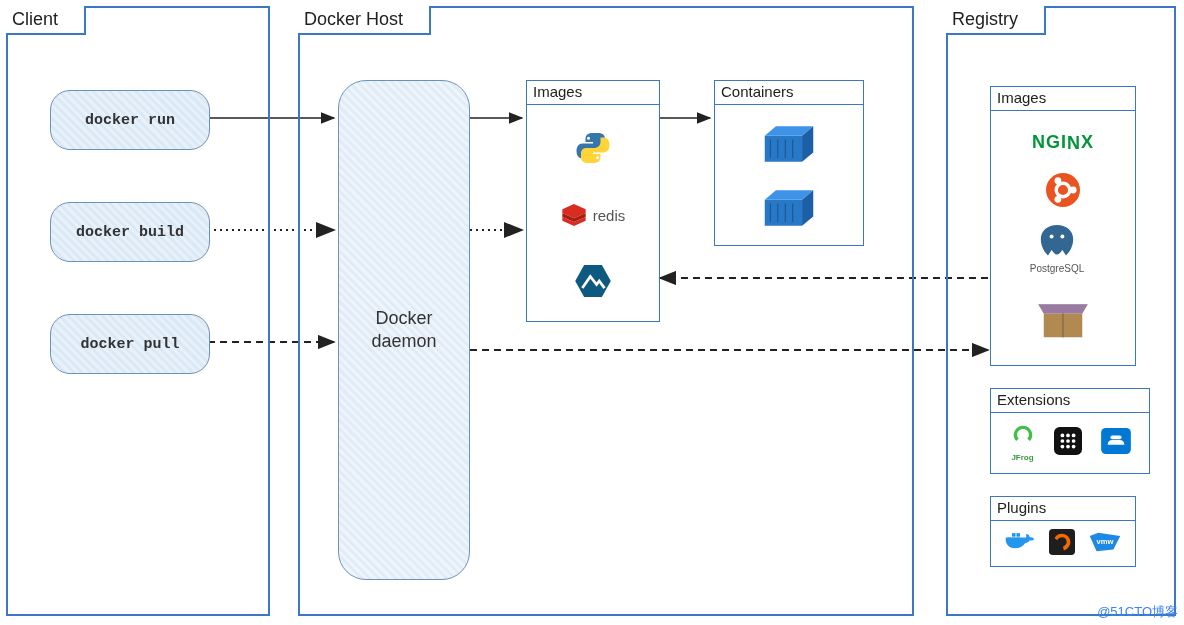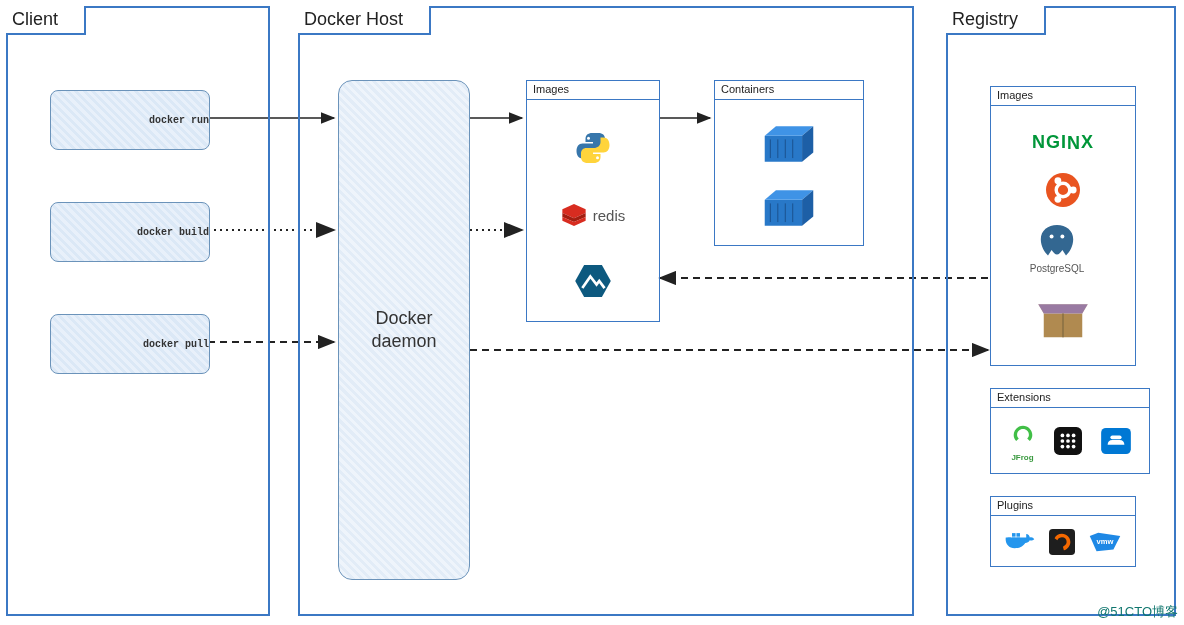--- a/index.html
+++ b/index.html
@@ -33,36 +33,36 @@
     position: absolute;
     border: 1.5px solid #3b78c4;
     box-sizing: border-box;
   }
   .subbox-title {
     position: absolute;
     top: 0;
     left: 0;
     right: 0;
     padding: 2px 6px 4px;
-    font-size: 11px;
+    font-size: 15px;
     color: #222;
     border-bottom: 1.5px solid #3b78c4;
   }
   .cmd {
     position: absolute;
     width: 160px;
     height: 60px;
     border: 1.5px solid #6b93ba;
-    border-radius: 8px;
+    border-radius: 20px;
     background: repeating-linear-gradient(45deg, #e8f0fa 0 3px, #dbe8f6 3px 6px);
     display: flex;
     align-items: center;
-    justify-content: flex-end;
+    justify-content: center;
     font-family: "Courier New", monospace;
-    font-size: 10px;
+    font-size: 15px;
     font-weight: bold;
     color: #333;
     box-sizing: border-box;
   }
   .daemon {
     position: absolute;
     border: 1.5px solid #6b93ba;
     border-radius: 14px;
     background: repeating-linear-gradient(45deg, #eef4fb 0 3px, #e2ecf7 3px 6px);
     display: flex;
@@ -76,21 +76,21 @@
   }
   .icon-cell {
     display:flex; align-items:center; justify-content:center;
     position: relative;
   }
   .watermark {
     position: absolute;
     right: 6px;
     bottom: 4px;
     font-size: 13px;
-    color: #0f766e;
+    color: #3b82f6;
   }
 </style>
 </head>
 <body>
 
 <svg width="1184" height="625" style="position:absolute;left:0;top:0;pointer-events:none">
   <defs>
     <marker id="ah" markerWidth="10" markerHeight="8" refX="9" refY="4" orient="auto">
       <path d="M0,0 L10,4 L0,8 Z" fill="#222"></path>
     </marker>
@@ -123,21 +123,21 @@
     <span>docker build</span>
   </div>
   <div class="cmd" style="left:42px; top:306px;">
     <span>docker pull</span>
   </div>
 </div>
 
 <div class="panel" style="left:298px; top:6px; width:616px; height:610px;">
   <div class="panel-title">Docker Host</div>
 
-  <div class="daemon" style="left:38px; top:72px; width:132px; height:500px; white-space:pre-line;">
+  <div class="daemon" style="left:38px; top:72px; width:132px; height:500px; white-space:pre-line;border-radius:28px;">
     <span>Docker
 daemon</span>
   </div>
 
   <div class="subbox" style="left:226px; top:72px; width:134px; height:242px;">
     <div class="subbox-title">Images</div>
 
     <div class="icon-cell" style="position:absolute; left:0; right:0; top:38px; height:58px;">
       <svg width="36" height="36" viewBox="0 0 48 48">
           <path fill="#3776ab" d="M23 4c-6 0-9 3-9 8v4h10v2H10c-5 0-8 4-8 10s3 10 8 10h4v-6c0-5 4-8 9-8h10c4 0 7-3 7-7V12c0-5-3-8-9-8H23z"></path>

